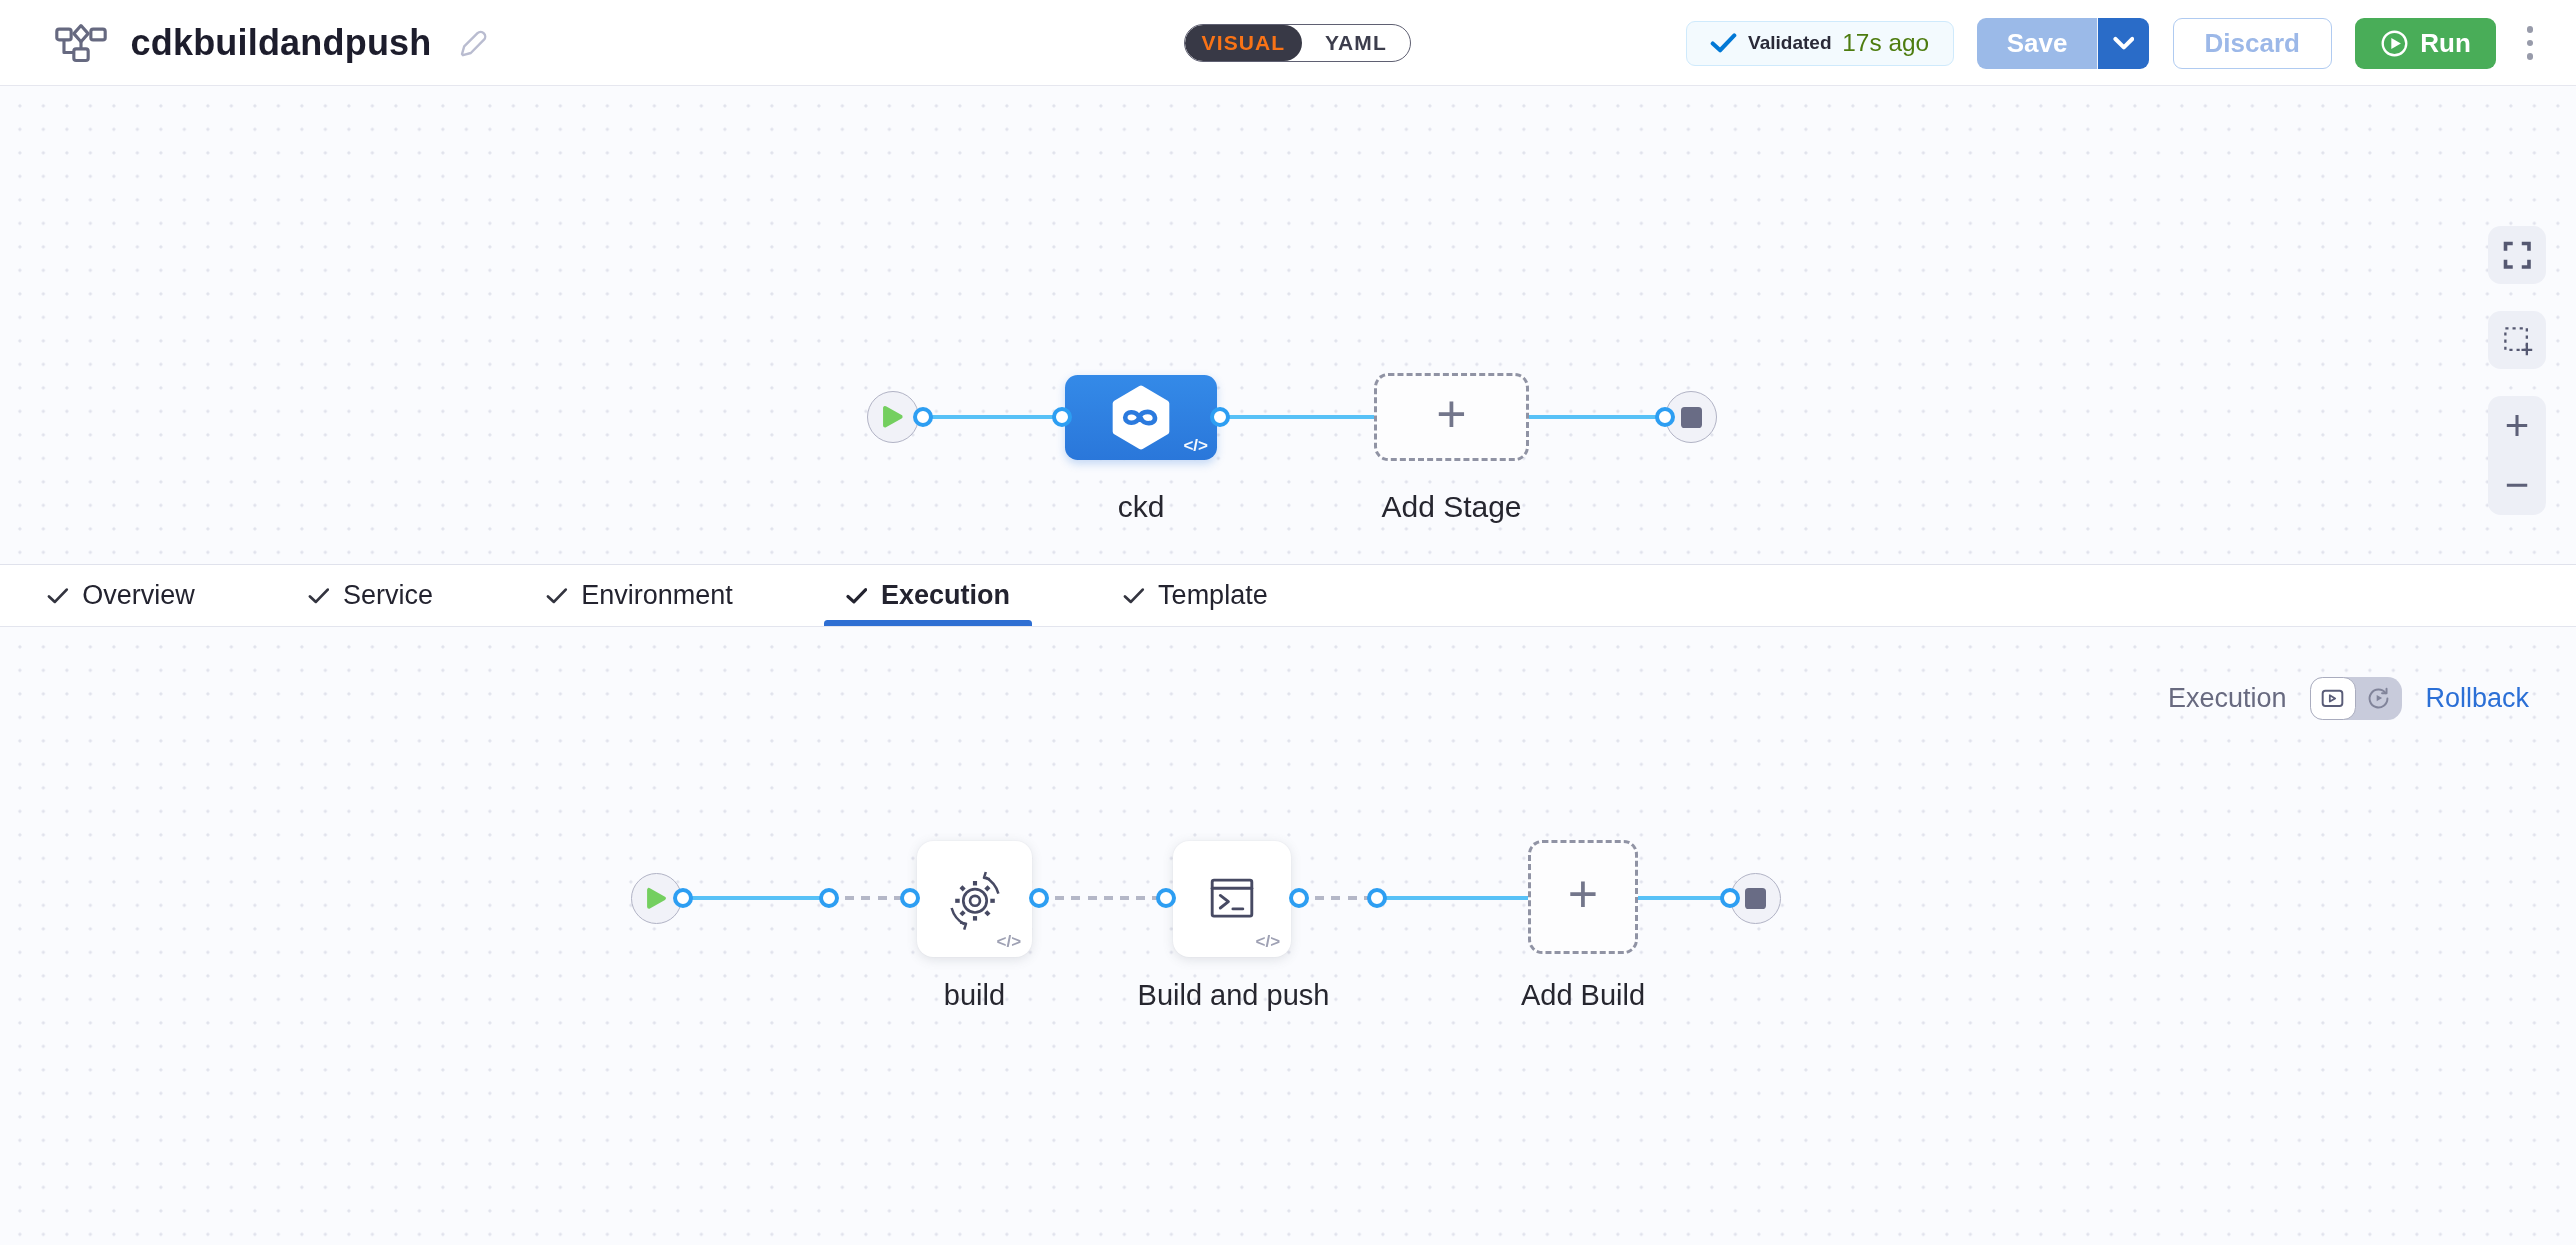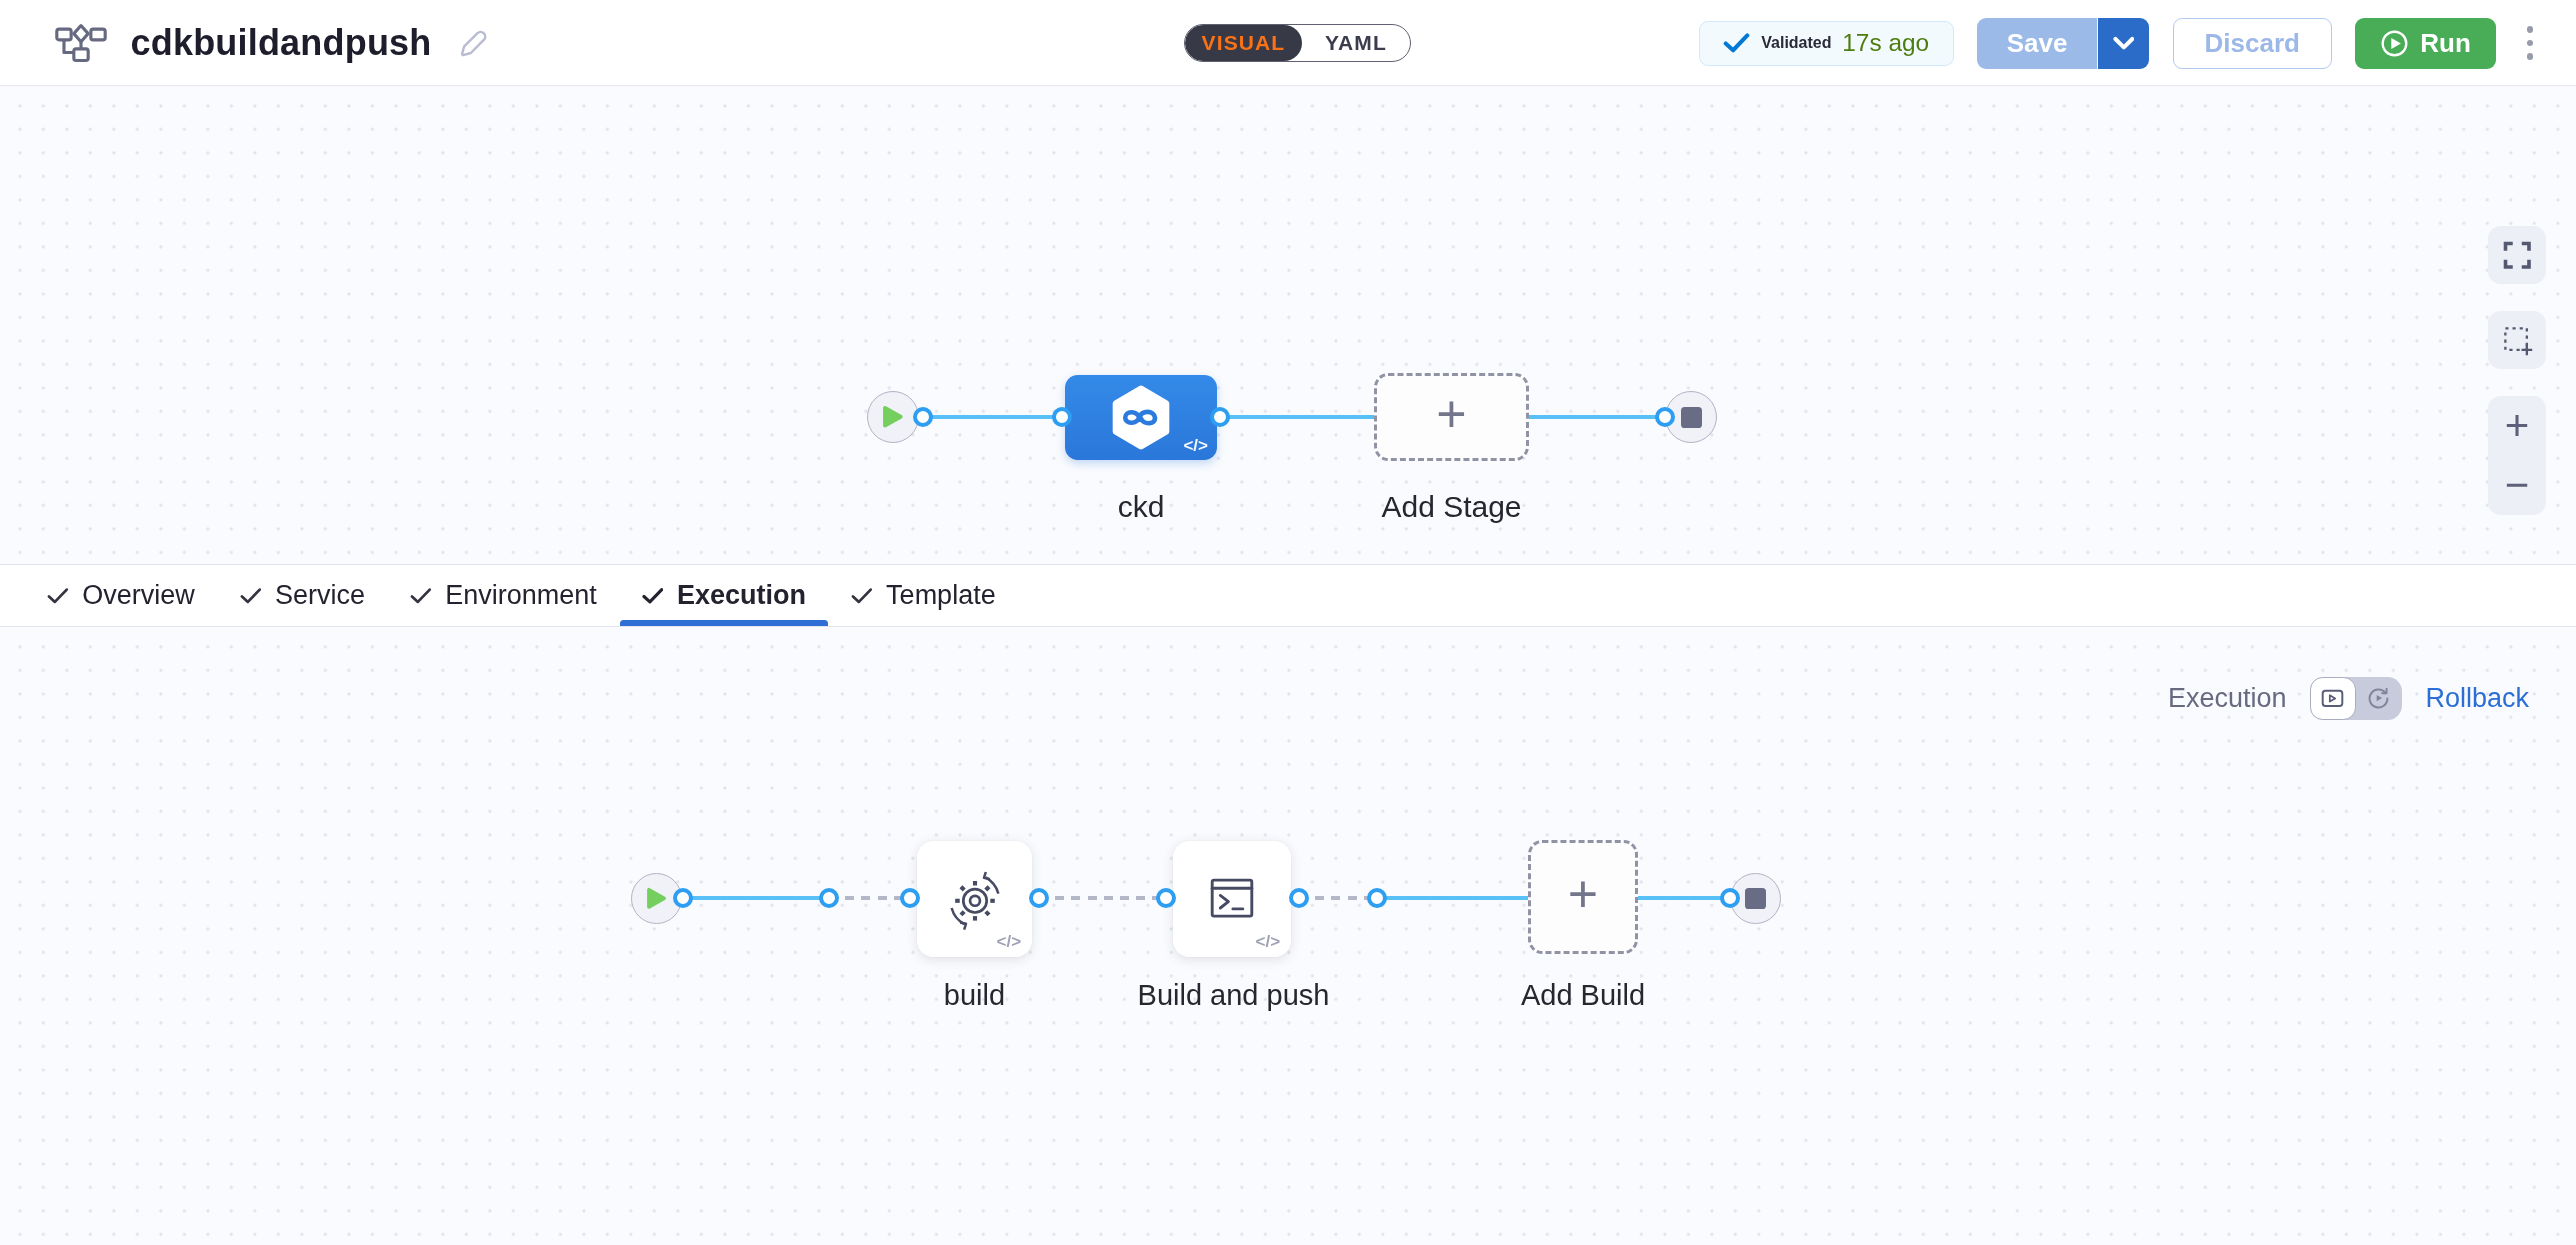--- a/index.html
+++ b/index.html
@@ -13,21 +13,21 @@
   .pipeline-title { font-size:36px; font-weight:700; color:#1d1d2c; letter-spacing:0.2px; }
   .mode-toggle { position:absolute; left:1184px; top:24.4px; width:227px; height:38px;
     border:1.8px solid #5f6072; border-radius:20px; background:#fff; display:flex; overflow:hidden; }
   .mode-seg { flex:1; display:flex; align-items:center; justify-content:center;
     font-size:21px; font-weight:700; letter-spacing:1.1px; cursor:pointer; }
   .mode-seg.sel { background:#383946; color:#f97316; border-radius:18px; flex:1.08; }
   .mode-seg.unsel { color:#3c3d4c; }
   .header-right { position:absolute; right:36px; top:0; height:86px; display:flex; align-items:center; gap:23.5px; }
   .validated-badge { display:flex; align-items:center; gap:10.8px; height:45px; padding:0 23.5px;
     background:#f3fafe; border:1.8px solid #cfeafc; border-radius:9px; }
-  .validated-word { font-size:16px; font-weight:700; color:#2a2a38; }
+  .validated-word { font-size:19px; font-weight:700; color:#2a2a38; }
   .validated-time { font-size:24.4px; color:#4d7c0f; }
   .save-split { display:flex; height:51px; border-radius:9px; overflow:hidden; }
   .save-main { width:121px; background:#9bbae8; color:#fff; font-size:26px; font-weight:700;
     display:flex; align-items:center; justify-content:center; border-right:1.8px solid #f0f4fb; }
   .save-caret { width:51px; background:#2a6cc8; display:flex; align-items:center; justify-content:center; }
   .discard-btn { height:51px; padding:0 31px; background:#fff; border:1.8px solid #b0cbf1; border-radius:9px;
     color:#9cb8e8; font-size:26px; font-weight:700; display:flex; align-items:center; }
   .run-btn { height:51px; padding:0 25px; background:#49ad58; border-radius:9px; color:#fff;
     font-size:26px; font-weight:700; display:flex; align-items:center; gap:10.8px; }
   .kebab { display:flex; flex-direction:column; gap:7.2px; padding:5.4px 7.2px; cursor:pointer; }
@@ -76,21 +76,21 @@
   .exec-switch-row { position:absolute; top:50px; right:47px; display:flex; align-items:center; gap:23.5px; z-index:6; }
   .exec-switch-label { font-size:27px; color:#686a80; }
   .view-toggle { width:92px; height:43px; border-radius:14.4px; background:#c8cbdb; position:relative; display:flex; }
   .view-seg { width:46px; height:43px; display:flex; align-items:center; justify-content:center; cursor:pointer; }
   .view-seg.on { background:#fff; border:0.9px solid #a9acbe; border-radius:12.6px; }
   .rollback-link { font-size:27px; color:#2b6fd6; cursor:pointer; }
 
   
   .tabbar { position:relative; width:100%; height:63px; background:#fff;
     border-top:0.9px solid #e0e2ec; border-bottom:0.9px solid #e3e5ee; display:flex; align-items:center;
-    padding-left:47px; gap:45px; z-index:7; }
+    padding-left:47px; gap:113px; z-index:7; }
   .tab { position:relative; height:100%; display:flex; align-items:center; gap:13.5px; cursor:pointer; }
   .tab-label { font-size:27px; color:#23232f; }
   .tab.active .tab-label { font-weight:700; }
   .tab.active::after { content:""; position:absolute; left:-21.7px; right:-21.7px; bottom:0;
     height:6.3px; background:#2f6fd3; border-radius:3.6px 3.6px 0 0; }
   .save-template-btn { position:absolute; right:36px; top:9px; height:47px; padding:0 23.5px;
     border:1.8px solid #2b6fd2; border-radius:8.1px; background:#fff; color:#2b6fd2;
     font-size:26px; font-weight:600; display:flex; align-items:center; gap:12.6px; cursor:pointer; }
 </style>
 </head>

